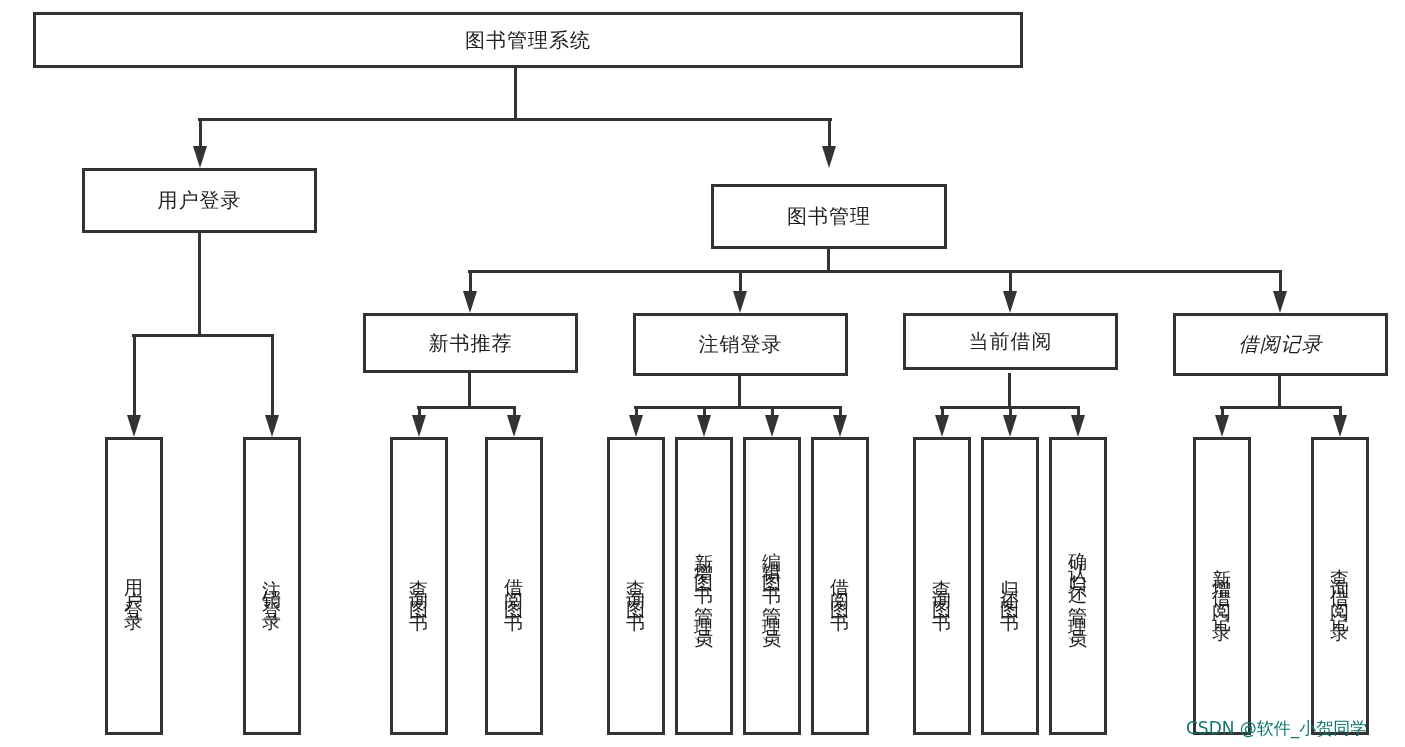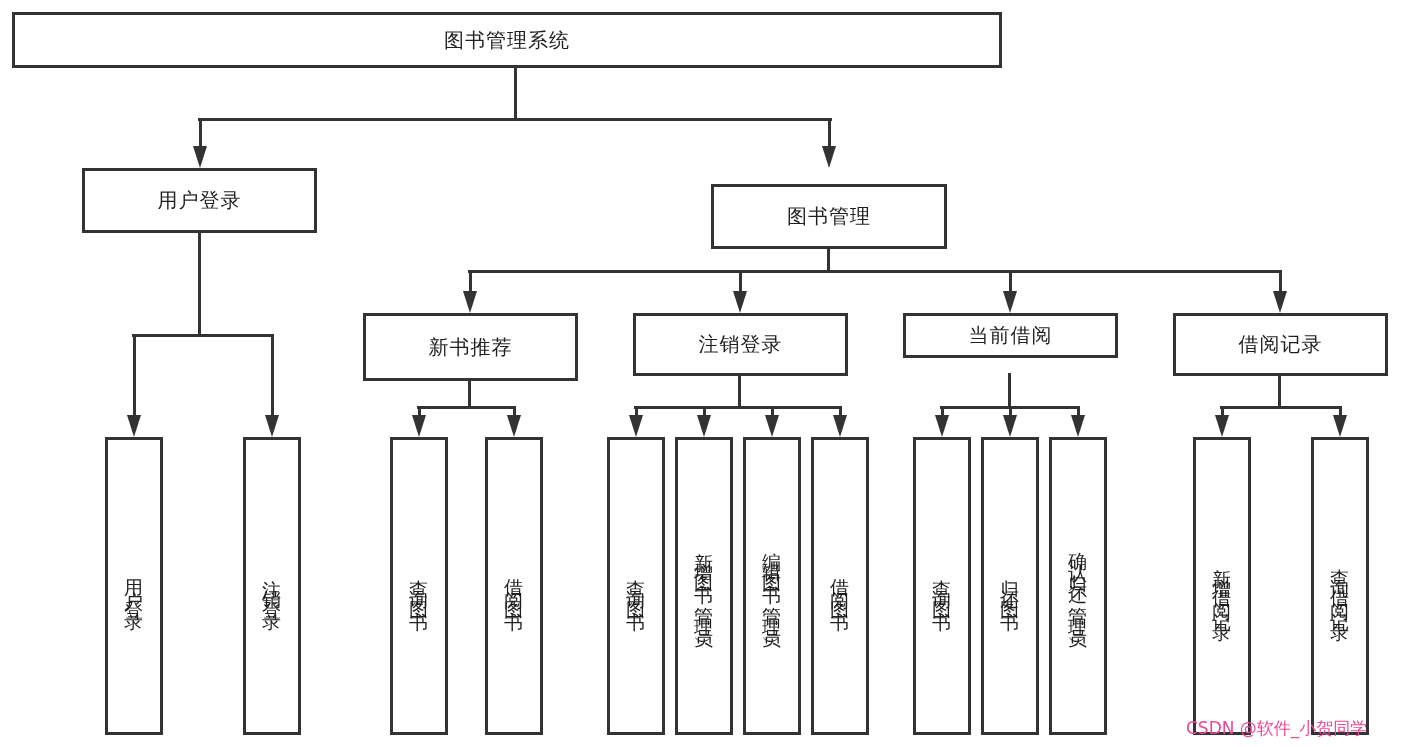--- a/index.html
+++ b/index.html
@@ -24,27 +24,27 @@
   .arrow::before{
     content:'';position:absolute;left:5.5px;top:0;bottom:18px;width:3px;background:#333333;
   }
   .arrow::after{
     content:'';position:absolute;left:0;bottom:0;width:0;height:0;
     border-left:7px solid transparent;border-right:7px solid transparent;
     border-top:22px solid #333333;
   }
   .watermark{
     position:absolute;left:1186px;top:717px;z-index:3;
-    font-size:17px;color:#ec4899;white-space:nowrap;
+    font-size:17px;color:#0f766e;white-space:nowrap;
   }
 </style>
 </head>
 <body>
 
-<div class="box" style="left:12px;top:12px;width:990px;height:56px;">
+<div class="box" style="left:33px;top:12px;width:990px;height:56px;">
   <span>图书管理系统</span>
 </div>
 
 <div class="vline" style="left:514px;top:65px;height:56px;"></div>
 <div class="hline" style="left:198px;top:118px;width:634px;"></div>
 <div class="arrow" style="left:193px;top:118px;height:50px;"></div>
 <div class="arrow" style="left:822px;top:118px;height:50px;"></div>
 
 <div class="box" style="left:82px;top:168px;width:235px;height:65px;">
   <span>用户登录</span>
@@ -58,30 +58,30 @@
 <div class="arrow" style="left:127px;top:334px;height:103px;"></div>
 <div class="arrow" style="left:265px;top:334px;height:103px;"></div>
 
 <div class="vline" style="left:827px;top:230px;height:43px;"></div>
 <div class="hline" style="left:468px;top:270px;width:814px;"></div>
 <div class="arrow" style="left:463px;top:270px;height:43px;"></div>
 <div class="arrow" style="left:733px;top:270px;height:43px;"></div>
 <div class="arrow" style="left:1003px;top:270px;height:43px;"></div>
 <div class="arrow" style="left:1273px;top:270px;height:43px;"></div>
 
-<div class="box" style="left:363px;top:313px;width:215px;height:68px;">
+<div class="box" style="left:363px;top:313px;width:215px;height:60px;">
   <span>新书推荐</span>
 </div>
 <div class="box" style="left:633px;top:313px;width:215px;height:63px;">
   <span>注销登录</span>
 </div>
-<div class="box" style="left:903px;top:313px;width:215px;height:45px;">
+<div class="box" style="left:903px;top:313px;width:215px;height:57px;">
   <span>当前借阅</span>
 </div>
-<div class="box" style="left:1173px;top:313px;width:215px;height:63px;">
+<div class="box" style="left:1173px;top:313px;width:215px;height:63px;font-style:italic;">
   <span>借阅记录</span>
 </div>
 
 <div class="vline" style="left:468px;top:373px;height:36px;"></div>
 <div class="hline" style="left:417px;top:406px;width:99px;"></div>
 <div class="arrow" style="left:412px;top:406px;height:31px;"></div>
 <div class="arrow" style="left:507px;top:406px;height:31px;"></div>
 
 <div class="vline" style="left:738px;top:373px;height:36px;"></div>
 <div class="hline" style="left:634px;top:406px;width:208px;"></div>

